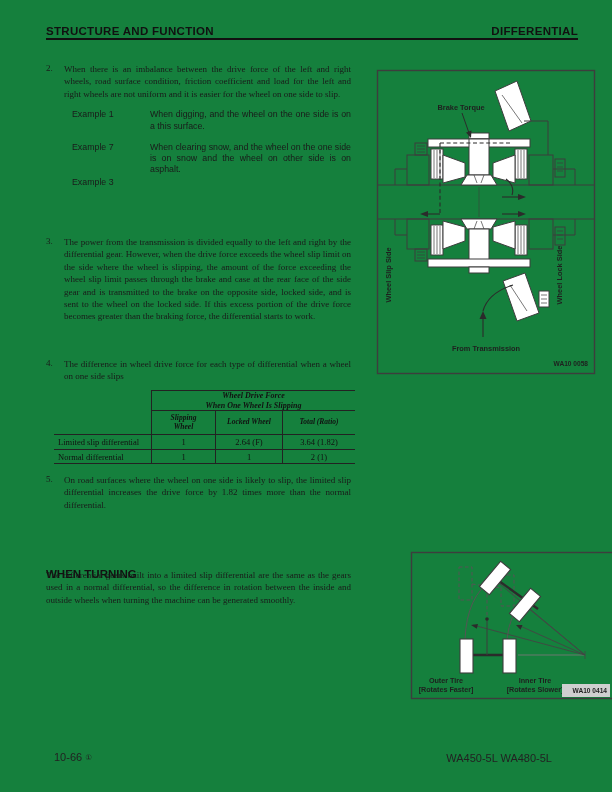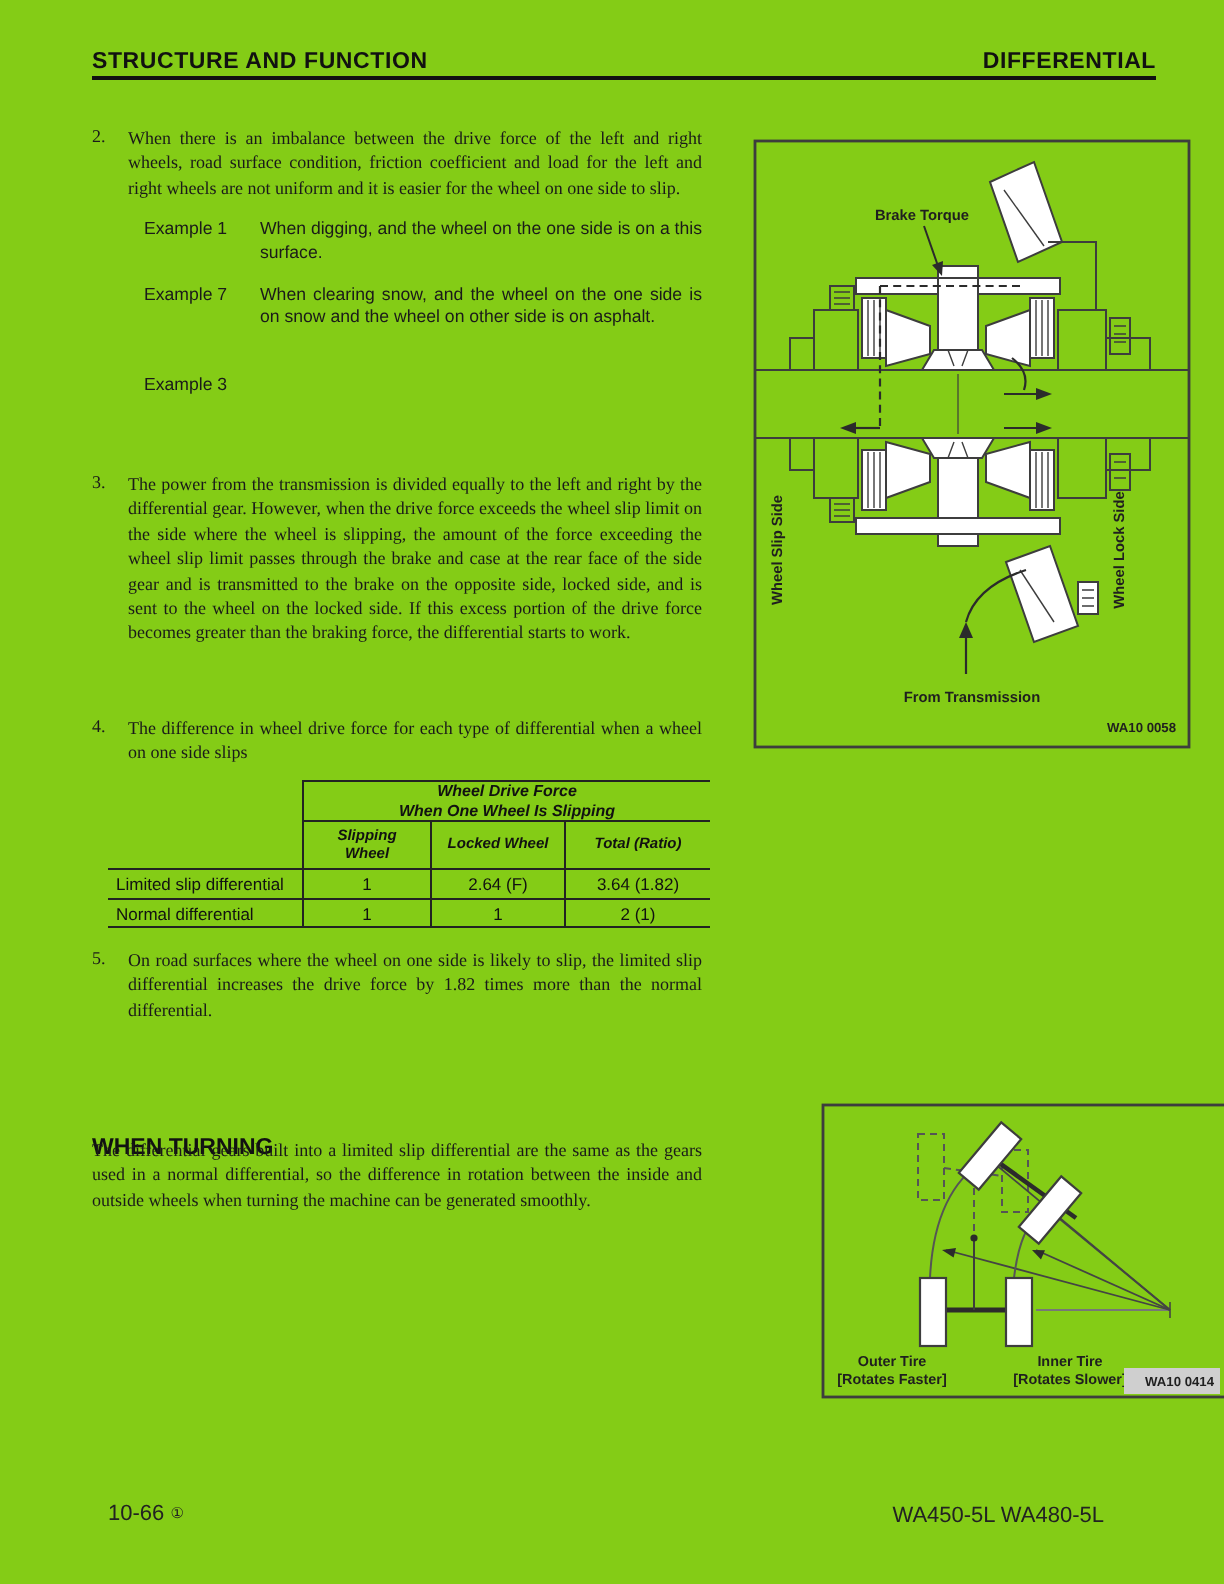--- a/index.html
+++ b/index.html
@@ -1,44 +1,44 @@
 <!DOCTYPE html>
 <html><head>
 <meta charset="utf-8">
 <style>
   html,body{margin:0;padding:0;background:#888;}
   .page{
-    position:relative; width:612px; height:792px; background:#84cc16;
+    position:relative; width:612px; height:792px; background:#15803d;
     margin:0 auto; overflow:hidden;
     font-family:"Liberation Serif", serif; color:#1a1a1a;
   }
   .hdr-txt{
     position:absolute; top:25px; font-family:"Liberation Sans", sans-serif;
     font-weight:bold; font-size:11.5px; letter-spacing:0.3px; color:#111;
   }
   .hdr-rule{ position:absolute; left:46px; right:34px; top:38px; height:1.7px; background:#111; }
   .col{ position:absolute; left:46px; width:305px; }
   .item{ display:flex; }
   .item .num{ width:18px; flex:0 0 18px; font-size:9px; }
   .item .txt{ flex:1; font-size:9px; line-height:12.4px; text-align:justify; }
   .examples{ margin-left:26px; font-family:"Liberation Sans", sans-serif; }
-  .example{ display:flex; margin-top:9px; }
+  .example{ display:flex; margin-top:9px;gap:20px; }
   .example .elabel{ flex:0 0 58px; font-size:8.8px; line-height:11.3px; }
   .example .etxt{ flex:1; font-size:8.8px; line-height:11.3px; text-align:justify; }
   .sec-title{
     position:absolute; left:46px; font-family:"Liberation Sans", sans-serif;
     font-weight:bold; font-size:11.5px; color:#111;
   }
   .para{ position:absolute; left:46px; width:305px; font-size:9px; line-height:12.4px; text-align:justify; }
   
   .dtable{
     position:absolute; left:54px; top:390px; width:301px;
     display:grid; grid-template-columns:98px 64px 67px 72px;
     grid-template-rows:21px 24px 15px 14px;
-    font-family:Liberation Sans, sans-serif; color:#111;
+    font-family:Liberation Serif, serif; color:#111;
   }
   .dtable > div{ display:flex; align-items:center; justify-content:center; text-align:center; }
   .bR{ border-right:1px solid #222; }
   .bB{ border-bottom:1px solid #222; }
   .bT{ border-top:1px solid #222; }
   .grp{ grid-column:2 / span 3; font-weight:bold; font-style:italic; font-size:8px; line-height:9.5px; flex-direction:column; }
   .sub{ font-weight:bold; font-style:italic; font-size:7.5px; line-height:8.8px; }
   .sub .wrapnarrow{ display:inline-block; max-width:38px; }
   .rowlabel{ justify-content:flex-start !important; text-align:center; padding-left:4px; font-size:8.5px; }
   .val{ font-size:8.5px; }
@@ -67,21 +67,21 @@
     </div>
     <div class="examples">
       <div class="example">
         <div class="elabel">Example 1</div>
         <div class="etxt">When digging, and the wheel on the one side is on a this surface.</div>
       </div>
       <div class="example" style="margin-top:10px;">
         <div class="elabel">Example 7</div>
         <div class="etxt">When clearing snow, and the wheel on the one side is on snow and the wheel on other side is on asphalt.</div>
       </div>
-      <div class="example" style="margin-top:23px;">
+      <div class="example" style="margin-top:1px;">
         <div class="elabel">Example 3</div>
       </div>
     </div>
   </div>
 
   <div class="col" style="top:236px;">
     <div class="item">
       <div class="num">3.</div>
       <div class="txt">The power from the transmission is divided equally to the left and right by the differential gear. However, when the drive force exceeds the wheel slip limit on the side where the wheel is slipping, the amount of the force exceeding the wheel slip limit passes through the brake and case at the rear face of the side gear and is transmitted to the brake on the opposite side, locked side, and is sent to the wheel on the locked side. If this excess portion of the drive force becomes greater than the braking force, the differential starts to work.</div>
     </div>

